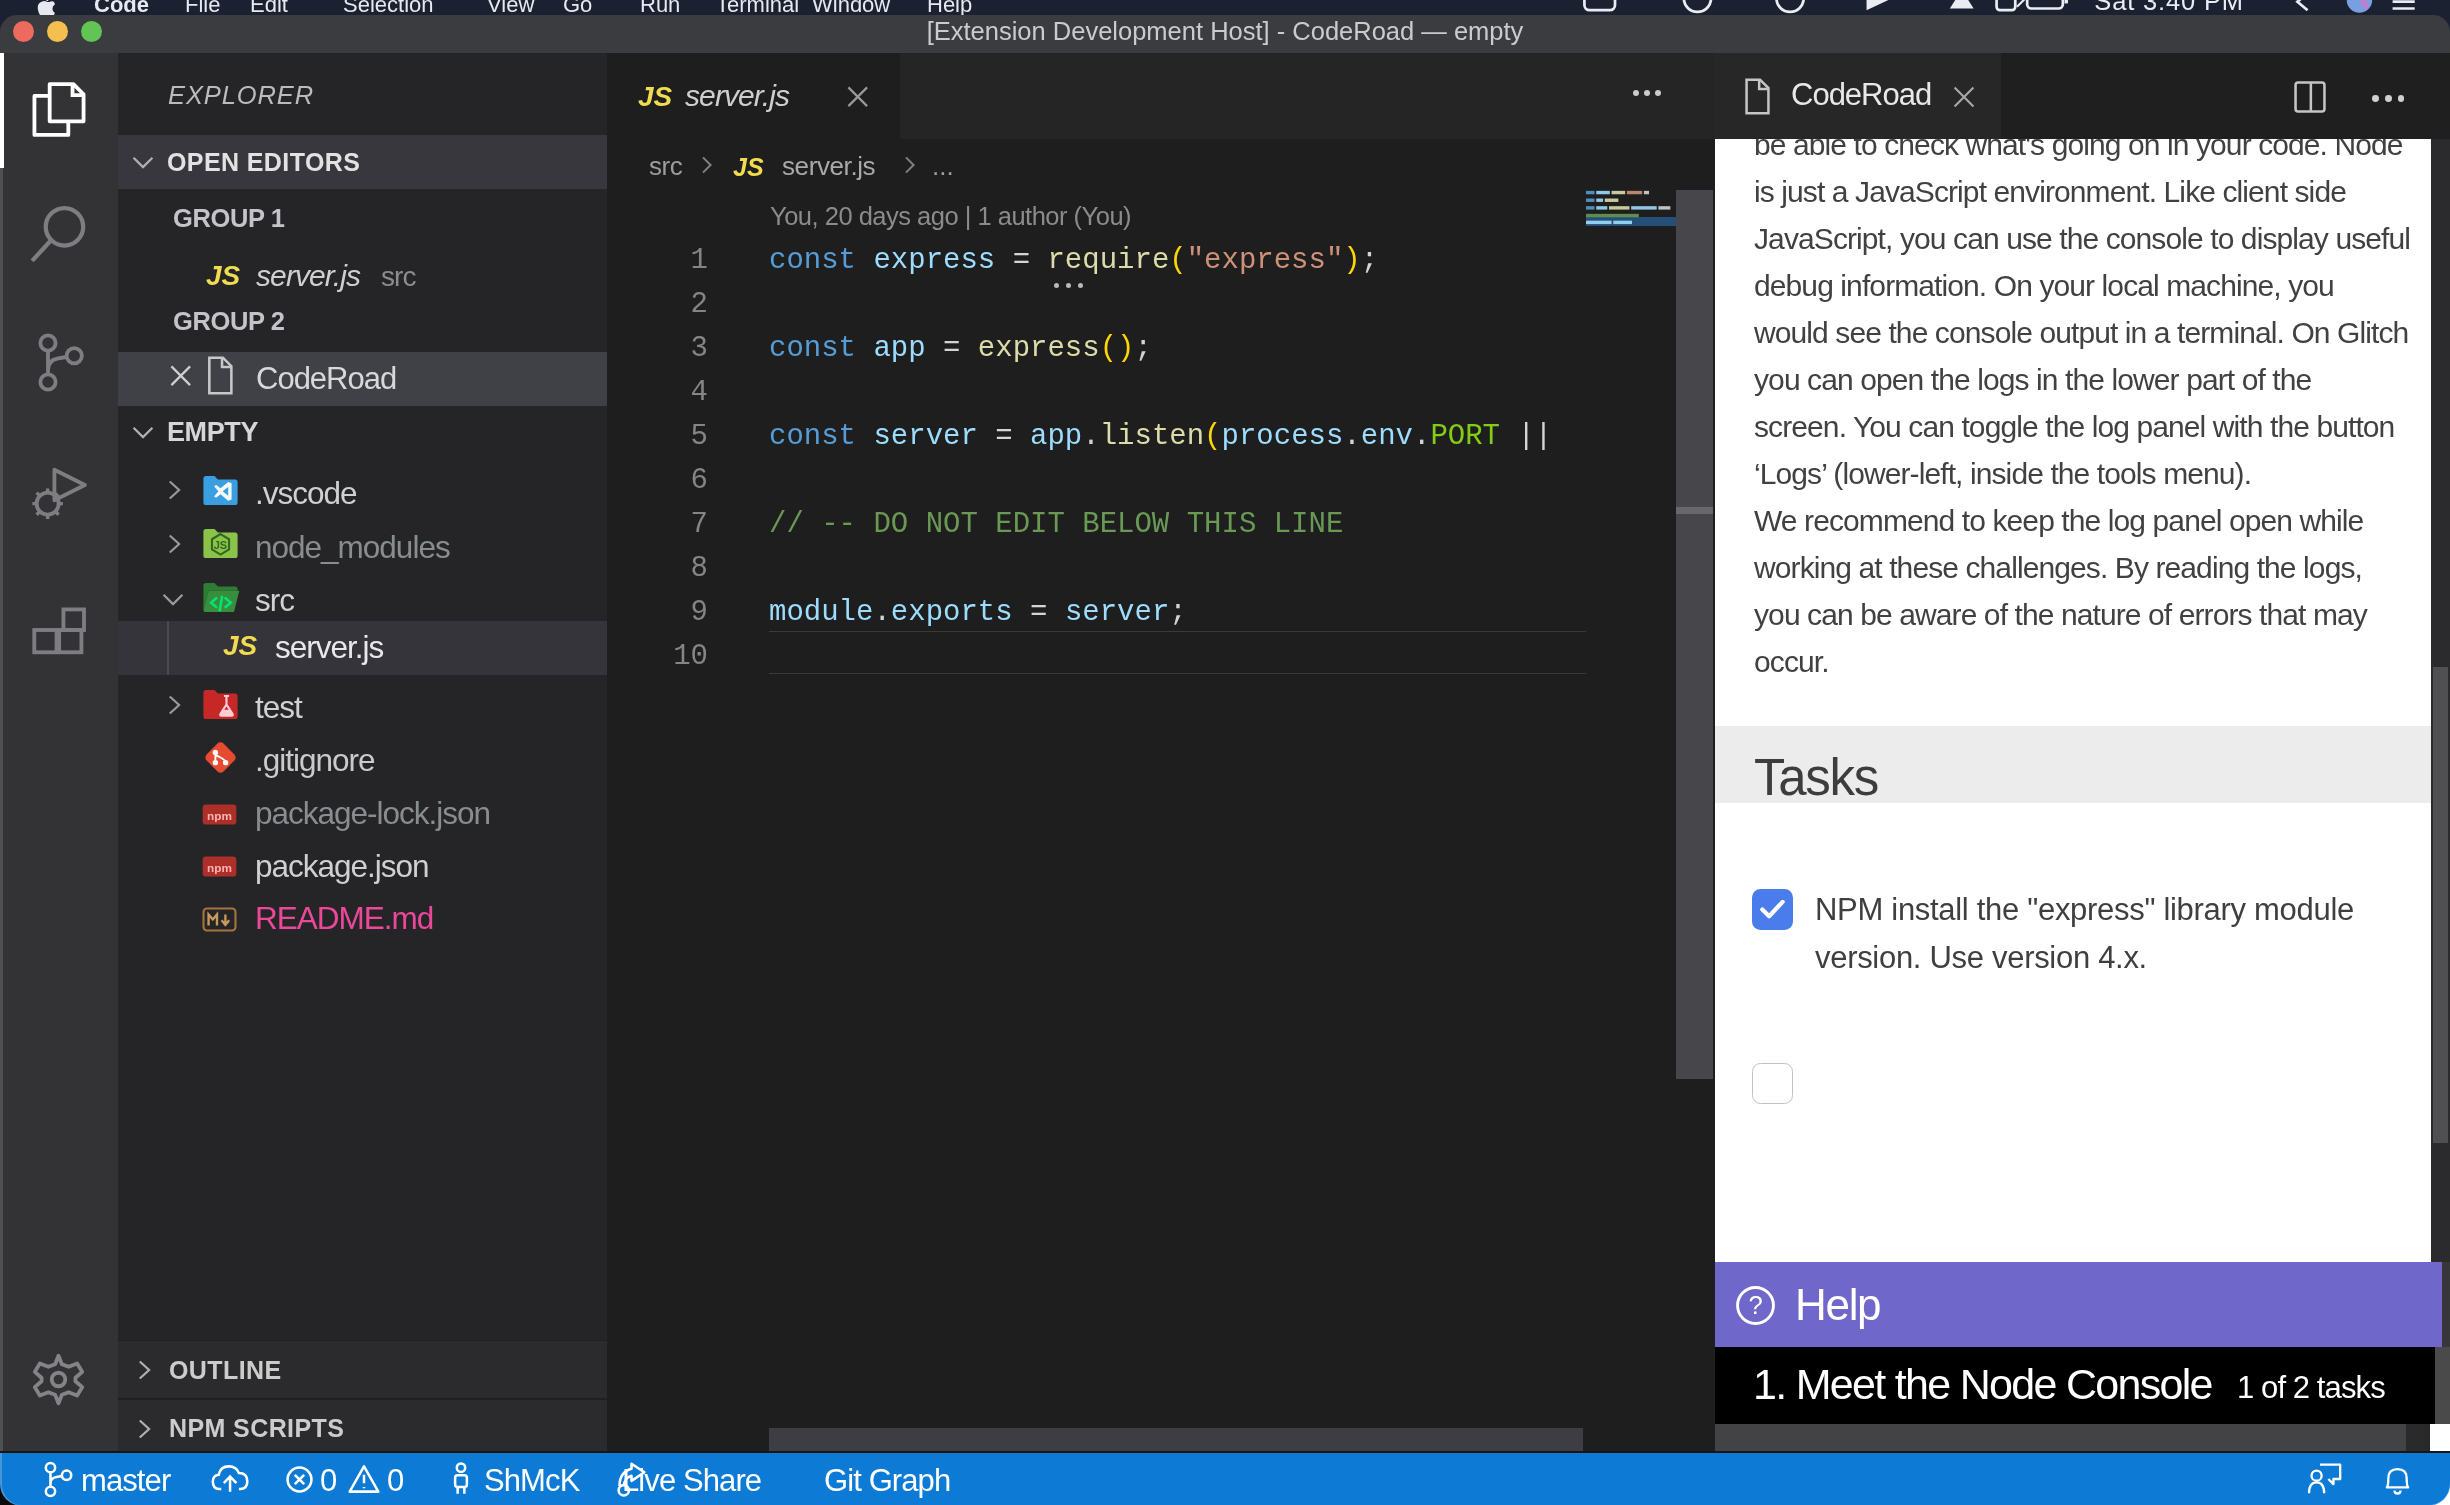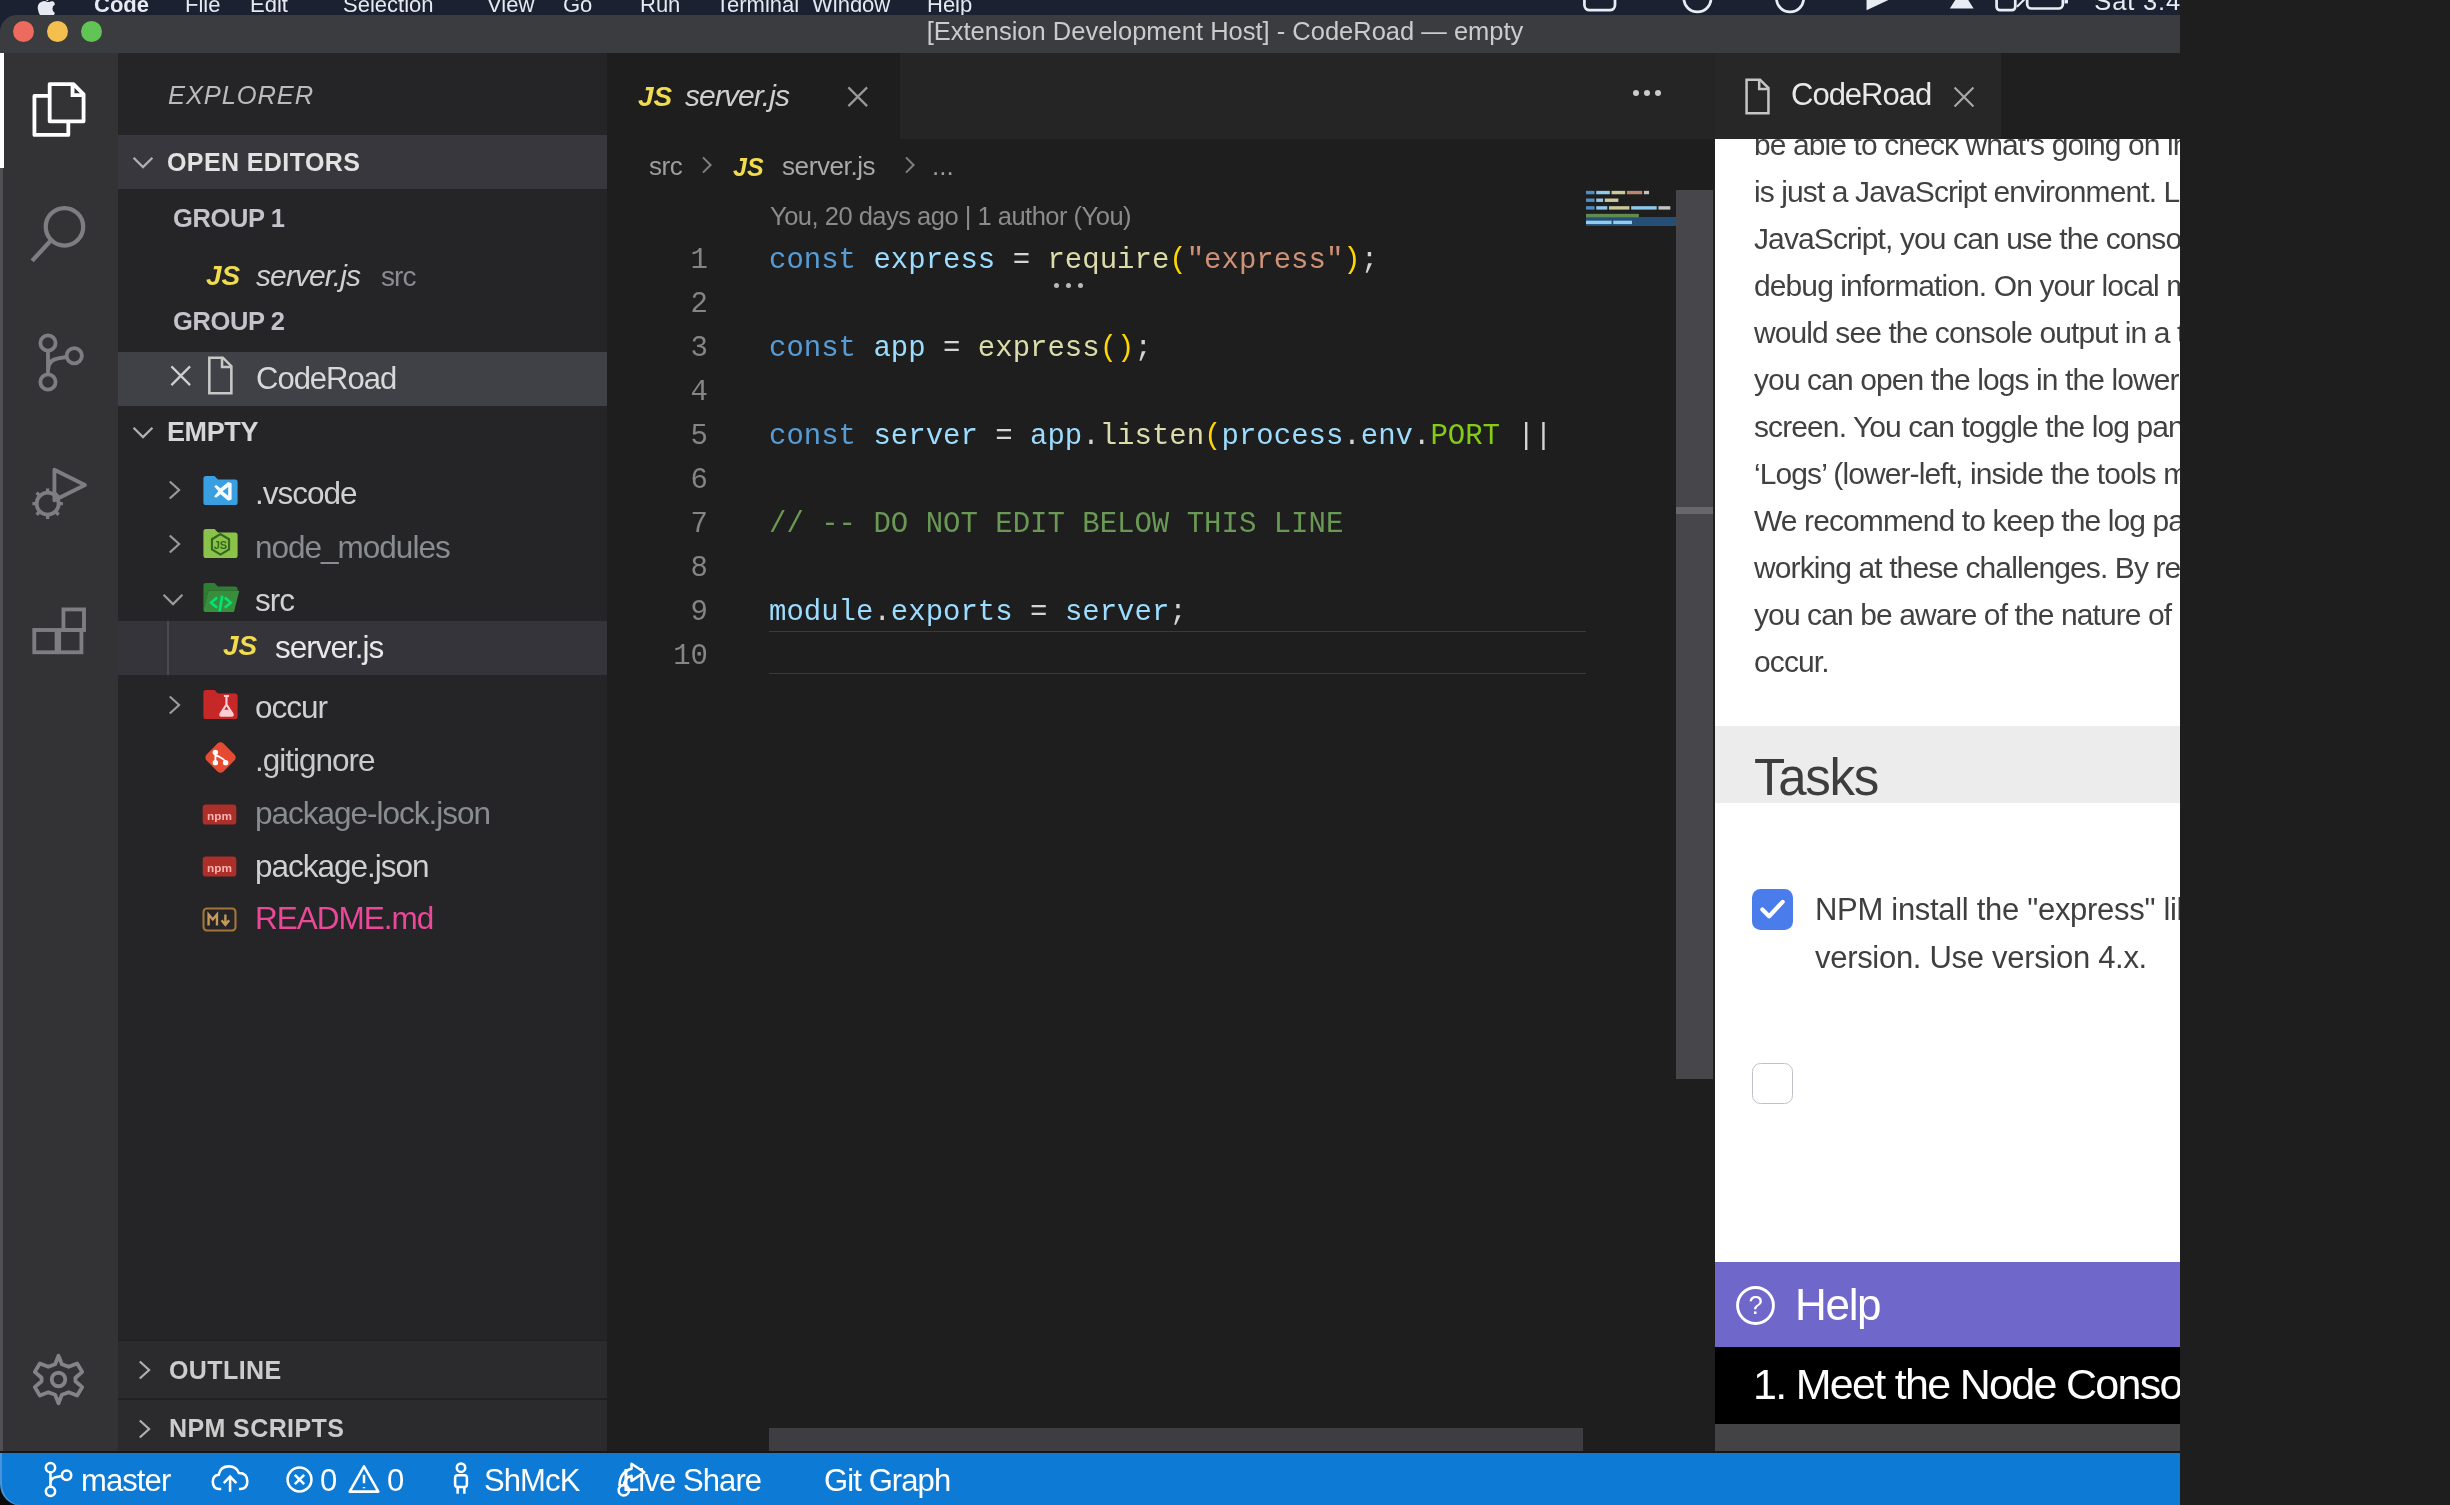--- a/index.html
+++ b/index.html
@@ -1,19 +1,19 @@
 <!DOCTYPE html>
 <html style="font-size:13.6px"><head>
 <meta charset="utf-8">
 <style>
 * { margin:0; padding:0; box-sizing:border-box; }
 html,body { width:2450px; height:1506px; overflow:hidden; background:#1e1e1e; }
 body { font-family:"Liberation Sans", sans-serif; }
 .abs { position:absolute; }
-#page { position:relative; width:2180px; height:1506px; overflow:hidden; background:#1e1e1e; }
+#page { position:relative; width:2450px; height:1506px; overflow:hidden; background:#1e1e1e; }
 .mono { font-family:"Liberation Mono", monospace; }
 </style>
 </head>
 <body>
 <div id="page">
 
 <div class="abs" id="menubar" style="left:0;top:0;width:2450px;height:15.3px;background:#1b2130;overflow:hidden;color:#e6e9f1;font-size:22px;">
   <div class="abs" style="left:0;top:-6px;white-space:nowrap;line-height:22px;">
     <svg style="position:absolute;left:37px;top:1.7px;" width="18.7" height="22" viewBox="0 0 30 36">
           <path d="M15 8 Q16 2 21 0 Q21 6 17 8 Z" fill="#e6e9f1"></path>
@@ -171,21 +171,21 @@
   </div>
 
   <svg class="abs" style="left:45px;top:640px;" width="22" height="24" viewBox="0 0 26 28">
         <path d="M8 4 L19 14 L8 24" stroke="#9a9a9a" stroke-width="2.6" fill="none"></path>
       </svg>
   <svg class="abs" style="left:82px;top:631px;" width="41" height="41" viewBox="0 0 48 48">
     <path d="M4 10 Q4 7 7 7 L17 7 L21 11 L41 11 Q44 11 44 14 L44 38 Q44 41 41 41 L7 41 Q4 41 4 38 Z" fill="#c62828"></path>
     <path d="M28 14 L34 14 M31 14 L31 24 L38 35 Q39 37 37 37 L25 37 Q23 37 24 35 L31 24" fill="none" stroke="#ffcdd2" stroke-width="2.5"></path>
     <path d="M27 30 L35 30 L38 35 Q39 37 37 37 L25 37 Q23 37 24 35 Z" fill="#ffcdd2"></path>
   </svg>
-  <div class="abs" style="left:137px;top:636px;font-size:31.5px;letter-spacing:-1px;color:#cfd0d2;">occur</div>
+  <div class="abs" style="left:137px;top:636px;font-size:31.5px;letter-spacing:-1px;color:#cfd0d2;">test</div>
 
   <svg class="abs" style="left:82px;top:684px;" width="41" height="41" viewBox="0 0 48 48">
     <rect x="10" y="10" width="28" height="28" rx="5" transform="rotate(45 24 24)" fill="#e64a30"></rect>
     <circle cx="18" cy="18" r="3.2" fill="#ffffff"></circle>
         <circle cx="30" cy="30" r="3.2" fill="#ffffff"></circle>
         <circle cx="18" cy="30" r="3.2" fill="#ffffff"></circle>
     <path d="M18 18 L18 30 M18 24 Q18 20 24 24 Q30 27 30 30" stroke="#ffffff" stroke-width="2.2" fill="none"></path>
   </svg>
   <div class="abs" style="left:137px;top:689px;font-size:31.5px;letter-spacing:-1px;color:#c9cacc;">.gitignore</div>
 

